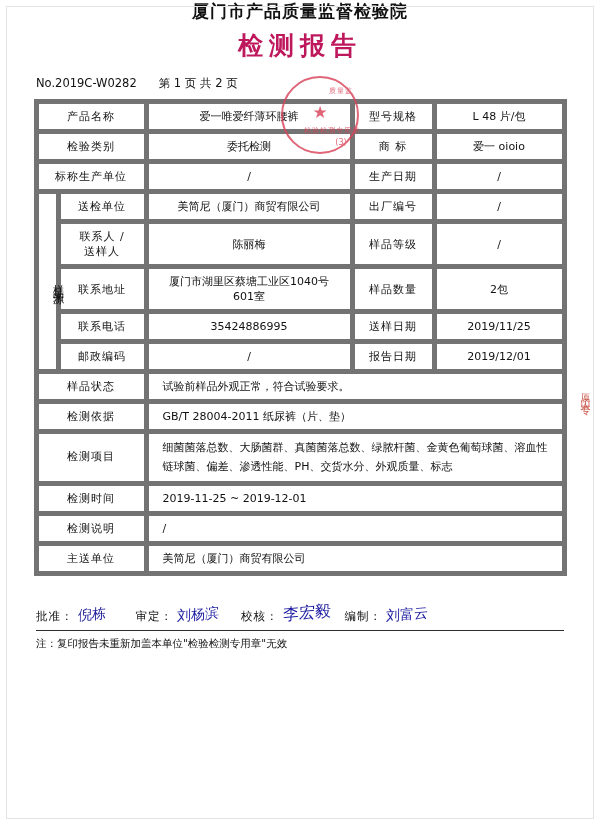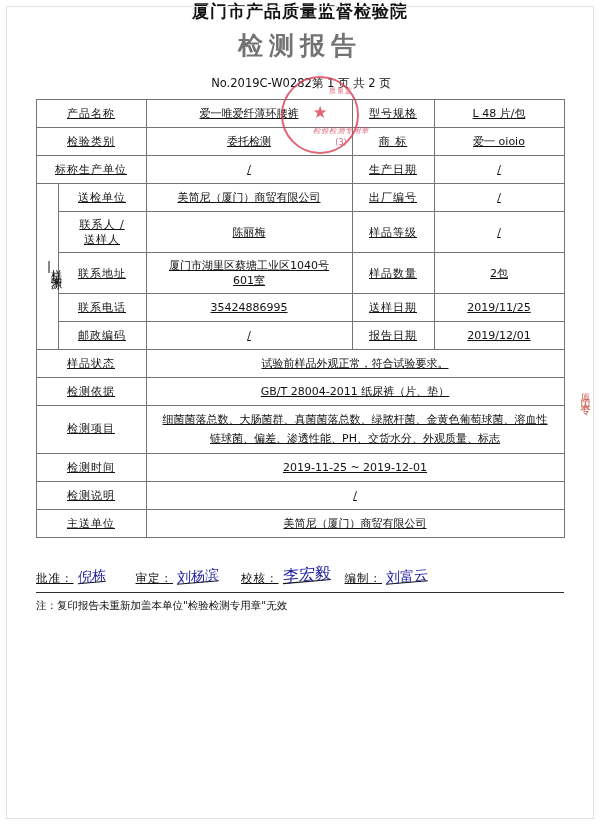--- a/index.html
+++ b/index.html
@@ -27,21 +27,21 @@
     font-size: 17px;
     font-weight: bold;
     letter-spacing: 1px;
     color: #111;
   }
   .doc-title {
     font-size: 25px;
     font-weight: bold;
     letter-spacing: 6px;
     margin-top: 6px;
-    color: #737373;
+    color: #be185d;
   }
   
   .seal {
     position: absolute;
     left: 281px;
     top: 76px;
     width: 78px;
     height: 78px;
     border: 2px solid #d8445a;
     border-radius: 50%;
@@ -63,72 +63,70 @@
     top: 8px;
     text-align: center;
     font-size: 7px;
     color: #d8445a;
     letter-spacing: 1px;
   }
   .seal .seal-bottom {
     position: absolute;
     width: 100%;
     bottom: 16px;
-    text-align: center;
     font-size: 7.5px;
     color: #d8445a;
     letter-spacing: .5px;
-    font-style: italic;
   }
   .seal .seal-num {
     position: absolute;
     width: 100%;
     bottom: 5px;
     text-align: center;
     font-size: 8px;
     color: #d8445a;
   }
   
   .meta-row {
     display: flex;
-    justify-content: center;
+    justify-content: flex-start;
     margin: 14px 34px 8px 36px;
     font-size: 11.5px;
+    gap: 22px;
   }
   
   table.report {
     border-collapse: collapse;
     width: 528px;
     margin: 0 auto;
     table-layout: fixed;
   }
   table.report td {
-    border: 1px solid #737373;
+    border: 5px solid #737373;
     font-size: 11px;
     padding: 5px 14px;
     vertical-align: middle;
     height: 28px;
-    text-decoration: underline;
   }
   td.label {
     text-align: center;
     letter-spacing: 1px;
     width: 88px;
   }
   td.label2 {
     text-align: center;
     letter-spacing: 1px;
     width: 74px;
     margin-top: 41px;
   }
   td.val {
     text-align: center;
   }
   td.val-left {
-    text-align: center;
+    text-align: left;
     padding-left: 10px;
   }
   td.rot {
     width: 22px;
     text-align: center;
     padding: 0;
   }
   .vert {
     writing-mode: vertical-rl;
     text-orientation: upright;
@@ -141,21 +139,20 @@
   td.tall2 { height: 44px; }
   td.items { height: 60px; line-height: 1.7; }
   .items-text { text-align: left; padding-left: 4px; }
   
   .signrow {
     display: flex;
     align-items: flex-end;
     margin: 14px 36px 0 36px;
     font-size: 11.5px;
     height: 34px;
-    text-decoration: underline;
   }
   .signrow .blk { display: flex; align-items: flex-end; margin-right: 14px; }
   .signrow .lbl { letter-spacing: 1px; }
   .sig {
     font-family: "DejaVu Serif", "Liberation Serif", serif;
     font-size: 14px;
     color: #20209a;
     transform: rotate(-5deg) skewX(-6deg);
     margin-left: 4px;
     white-space: nowrap;

